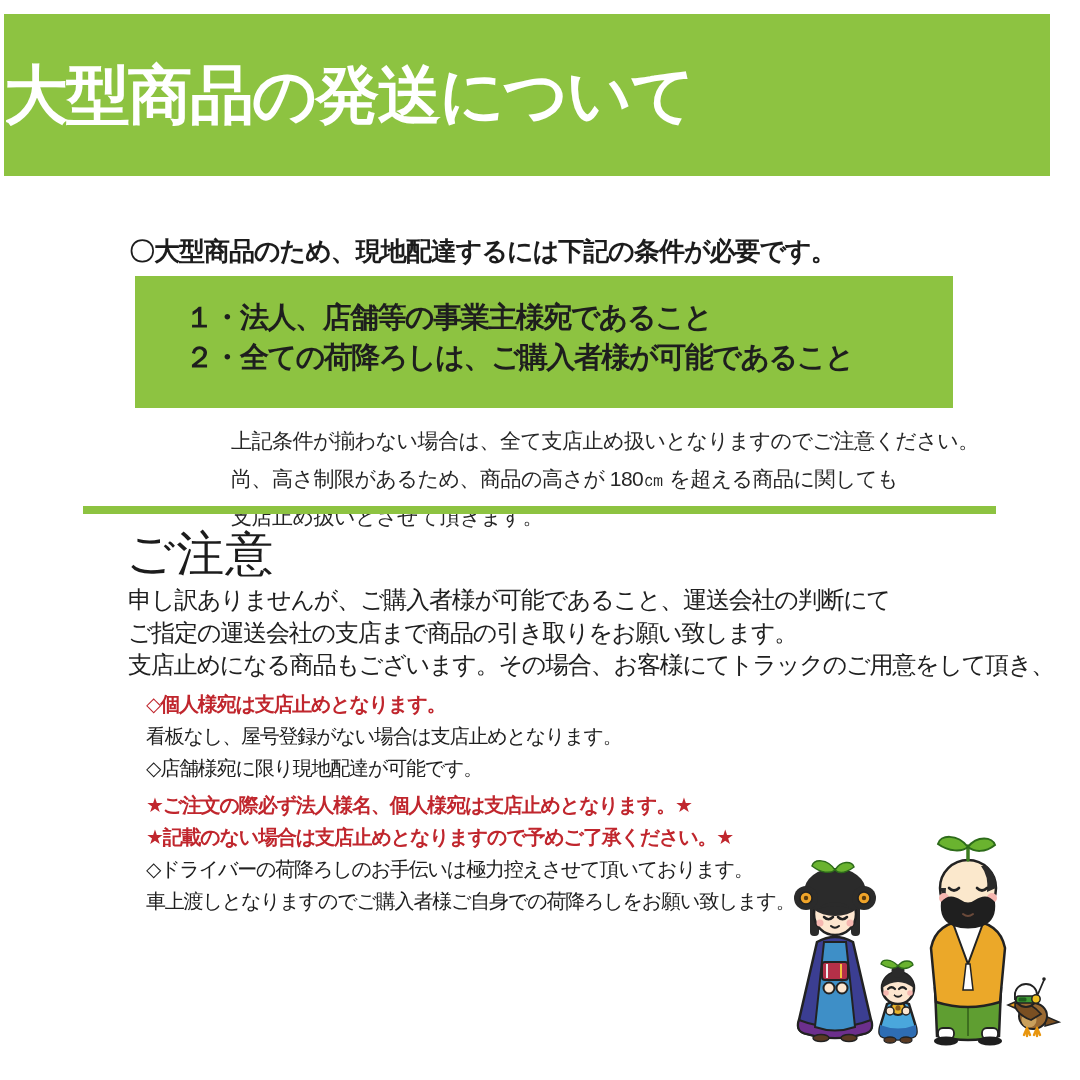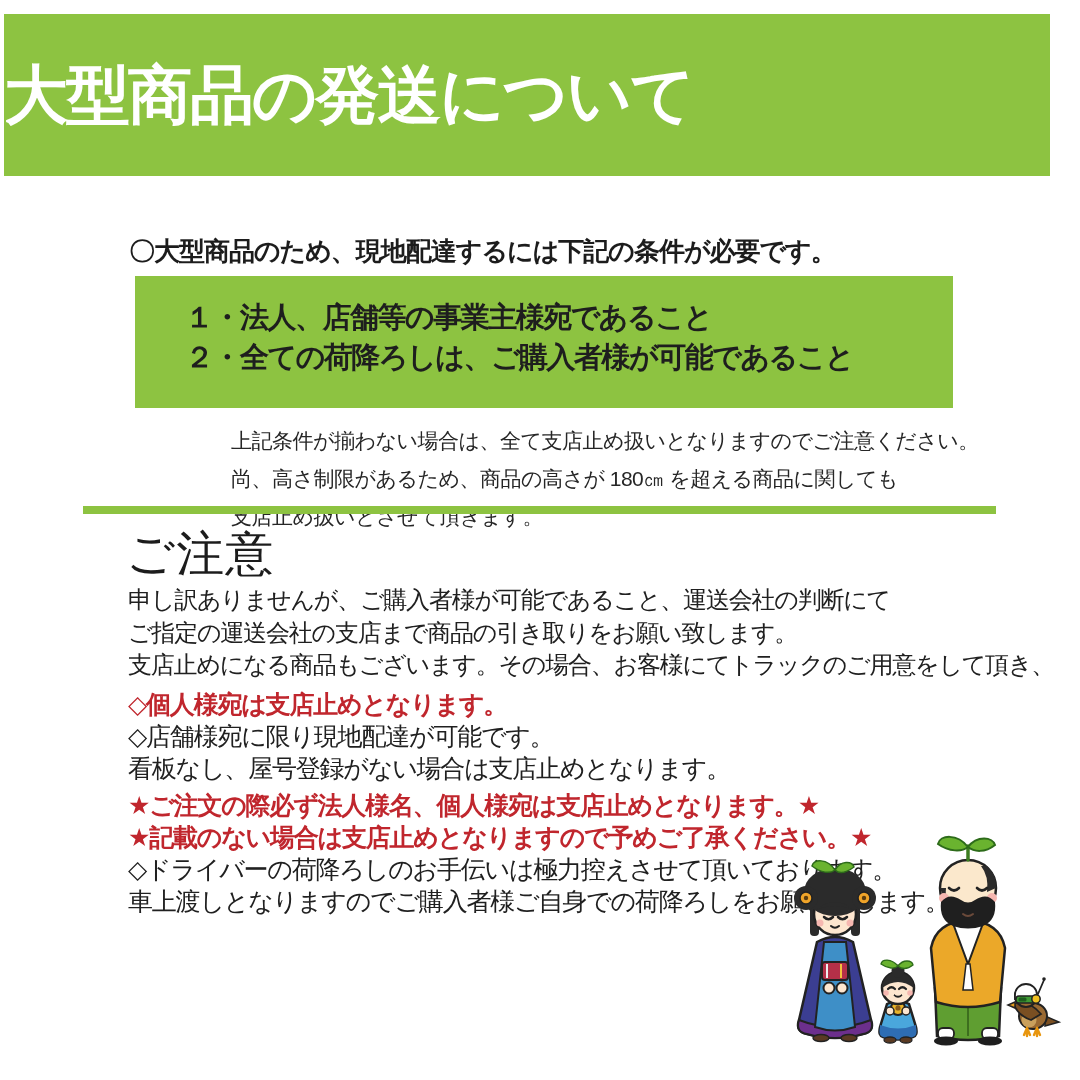--- a/index.html
+++ b/index.html
@@ -42,21 +42,21 @@
   .caution-title {
     position:absolute; left:126px; top:522px; margin:0;
     font-size:48px; font-weight:normal; letter-spacing:1px;
   }
   .caution-body {
     position:absolute; left:128px; top:584px; font-size:24px;
     line-height:32.5px; letter-spacing:-1.2px; color:#202020;
   }
   .caution-body p { margin:0; white-space:nowrap; }
   .notice-lines {
-    position:absolute; left:128px; top:688px; font-size:25px;
+    position:absolute; left:146px; top:688px; font-size:20px;
     line-height:32px; letter-spacing:-1.2px;
   }
   .notice-lines p { margin:0; white-space:nowrap; }
   .ln-red   { color:#c0262d; font-weight:bold; }
   .ln-black { color:#202020; font-weight:normal; }
   .gap-top  { margin-top:5px !important; }
   .illustration {
     position:absolute; left:783px; top:830px; width:287px; height:217px;
   }
 </style>
@@ -87,22 +87,22 @@
   <h2 class="caution-title">ご注意</h2>
 
   <div class="caution-body">
     <p>申し訳ありませんが、ご購入者様が可能であること、運送会社の判断にて</p>
     <p>ご指定の運送会社の支店まで商品の引き取りをお願い致します。</p>
     <p>支店止めになる商品もございます。その場合、お客様にてトラックのご用意をして頂き、</p>
   </div>
 
   <div class="notice-lines">
     <p class="ln-red">◇個人様宛は支店止めとなります。</p>
+    <p class="ln-black">看板なし、屋号登録がない場合は支店止めとなります。</p>
     <p class="ln-black">◇店舗様宛に限り現地配達が可能です。</p>
-    <p class="ln-black">看板なし、屋号登録がない場合は支店止めとなります。</p>
     <p class="ln-red gap-top">★ご注文の際必ず法人様名、個人様宛は支店止めとなります。★</p>
     <p class="ln-red">★記載のない場合は支店止めとなりますので予めご了承ください。★</p>
     <p class="ln-black">◇ドライバーの荷降ろしのお手伝いは極力控えさせて頂いております。</p>
     <p class="ln-black">車上渡しとなりますのでご購入者様ご自身での荷降ろしをお願い致します。</p>
   </div>
 
   <svg class="illustration" viewBox="0 0 287 217" xmlns="http://www.w3.org/2000/svg" aria-hidden="true">
 
     <g>
 

